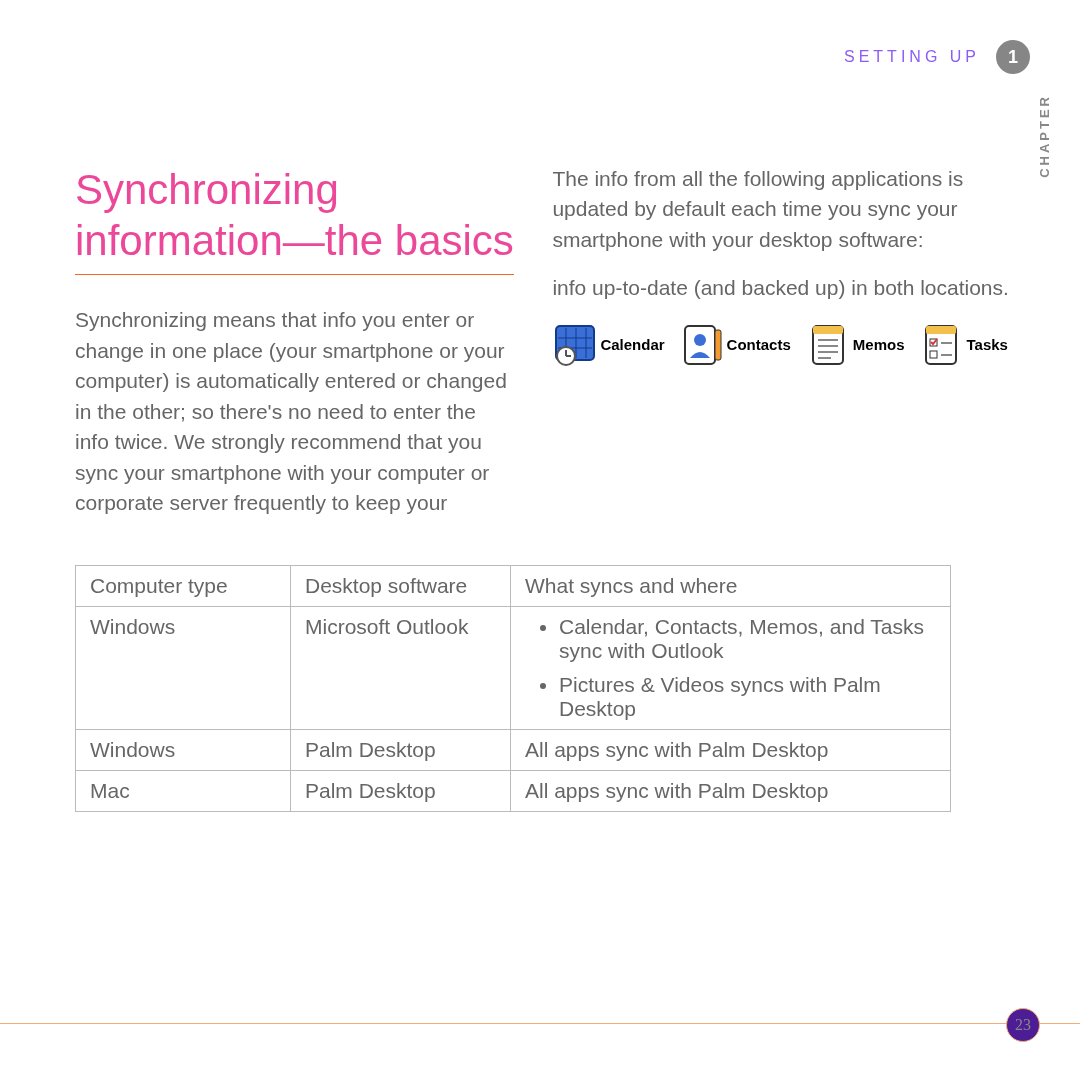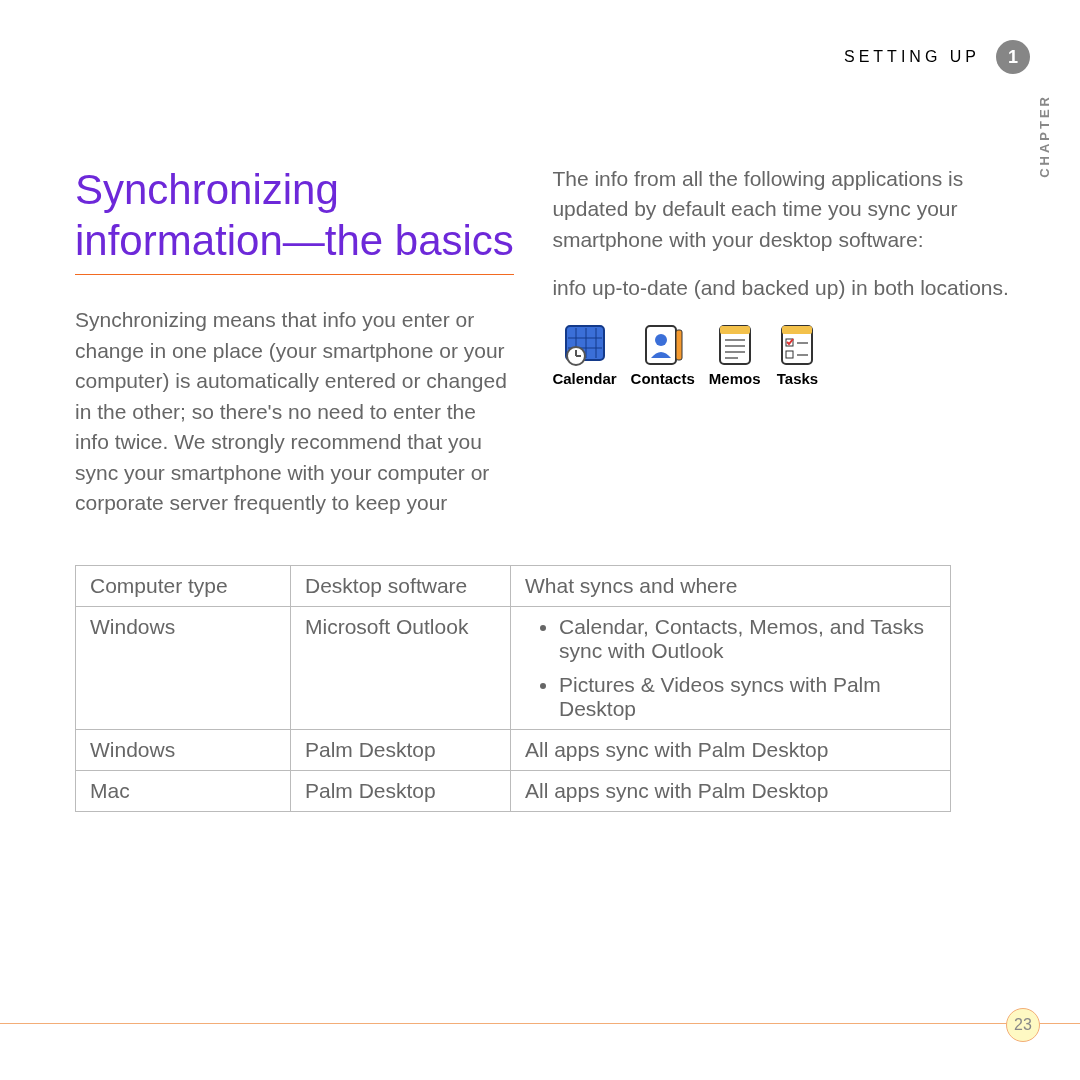--- a/index.html
+++ b/index.html
@@ -22,21 +22,21 @@
   .header-row {
     display: flex;
     justify-content: flex-end;
     align-items: center;
     gap: 16px;
     margin-bottom: 90px;
   }
   .setting-up {
     font-size: 16px;
     letter-spacing: 4px;
-    color: #000000;
+    color: #8b5cf6;
     font-weight: 400;
   }
   .chapter-circle {
     width: 34px;
     height: 34px;
     border-radius: 50%;
     background: #868686;
     color: #fff;
     display: flex;
     align-items: center;
@@ -63,21 +63,21 @@
     margin-bottom: 28px;
   }
   .col { flex: 1; }
   .col-left { flex-basis: 46%; }
   .col-right { flex-basis: 50%; }
 
   h1.section-title {
     font-size: 42px;
     line-height: 1.22;
     font-weight: 300;
-    color: #6d28d9;
+    color: #ec4899;
     border-bottom: 1px solid #f26a21;
     padding-bottom: 8px;
     margin-bottom: 30px;
   }
 
   p.body {
     font-size: 21px;
     line-height: 1.45;
     color: #666;
     margin-bottom: 18px;
@@ -86,21 +86,21 @@
 
   
   .apps-row {
     display: flex;
     gap: 14px;
     margin: 10px 0 30px 0;
     align-items: flex-end;
   }
   .app-item {
     display: flex;
-    flex-direction: column;
+    flex-direction: row;
     align-items: center;
     gap: 2px;
   }
   .app-label {
     font-family: "Arial", sans-serif;
     font-size: 15px;
     font-weight: 700;
     color: #000;
   }
   .app-icon {
@@ -148,21 +148,22 @@
     right: 40px;
     bottom: 38px;
     width: 34px; height: 34px;
     border: 1px solid #f3ad77;
     border-radius: 50%;
     display: flex;
     align-items: center;
     justify-content: center;
     color: #888;
     font-size: 16px;
-    background: #fef9c3;
+    background: #4c1d95;
+    font-family: Liberation Serif, serif;
   }
 </style>
 </head>
 <body>
 
 <div class="page">
 
   <div class="header-row">
     <span class="setting-up">SETTING UP</span>
     <span class="chapter-circle">1</span>

